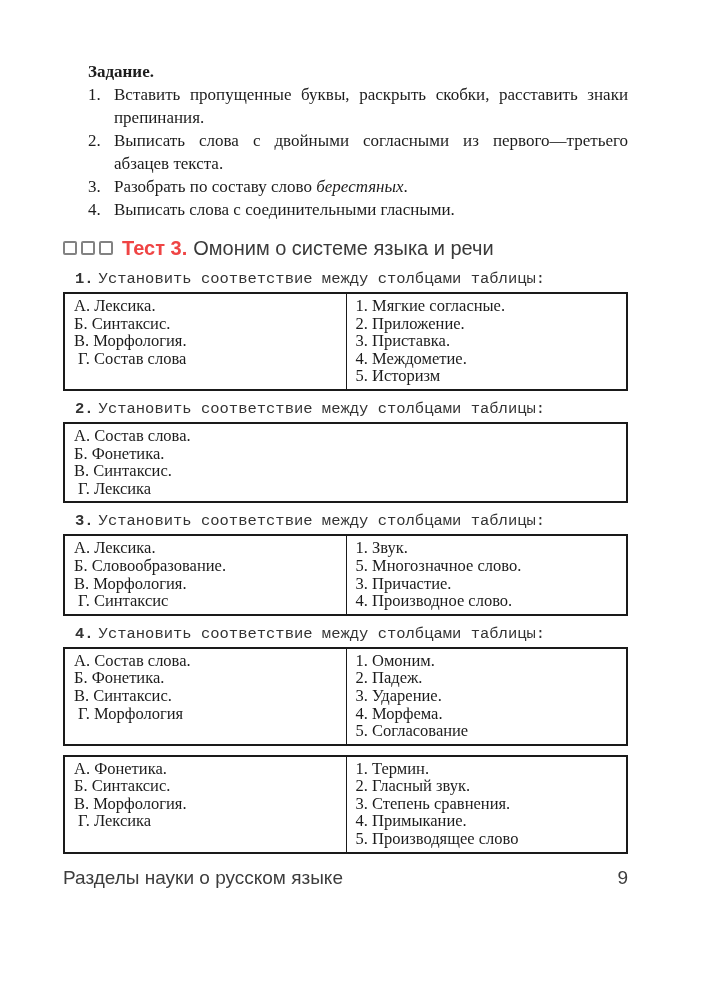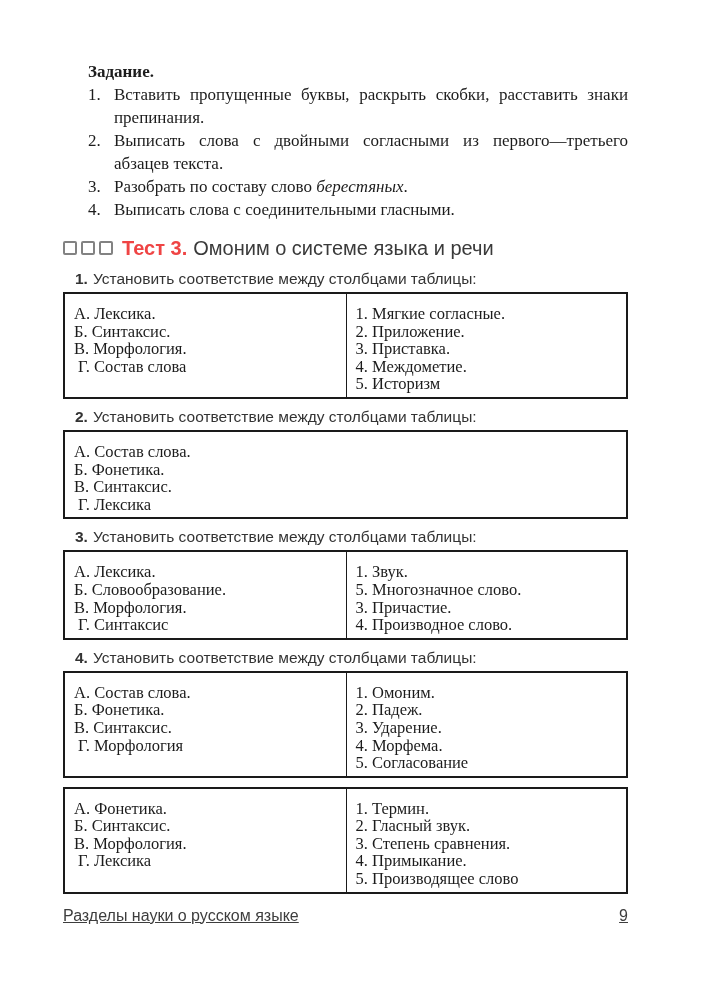--- a/index.html
+++ b/index.html
@@ -28,36 +28,36 @@
     font-size: 20px; font-weight: normal; color: #3a3a3a;
     line-height: 26px;
   }
   .squares { display: inline-flex; gap: 4px; margin-right: 9px; }
   .sq { width: 14px; height: 14px; border: 2.4px solid #828282; border-radius: 2px; background: #fff; }
   .test-label { font-weight: bold; color: #ef4444; margin-right: 6px; }
 
   
   .question { margin-top: 9px; }
   .q-prompt {
-    font-family: Liberation Sans, sans-serif;
+    font-family: Liberation Mono, monospace;
     font-size: 15.5px; line-height: 18px; color: #333333;
     margin: 0 0 4px 12px;
   }
   .q-num { font-weight: bold; margin-right: 5px; }
   .match-table { display: flex; border: 2px solid #1a1a1a; background: #fff; }
-  .cell { width: 50%; padding: 11px 9px 4px; font-size: 16.5px; line-height: 17.6px; }
+  .cell { width: 50%; padding: 3px 9px 4px; font-size: 16.5px; line-height: 17.6px; }
   .cell-right { border-left: 1.5px solid #1a1a1a; }
   .cell-left .line:last-child { padding-left: 4px; }
 
   
   .footer {
     display: flex; justify-content: space-between; align-items: baseline;
     margin-top: 13px;
     font-family: "Liberation Sans", sans-serif;
-    font-size: 16px; color: #3d3d3d; text-decoration: underline;
+    font-size: 19px; color: #3d3d3d;
   }
 </style>
 </head>
 <body>
 
 <div class="page">
 
   <section class="task">
     <p class="task-title">Задание.</p>
 

